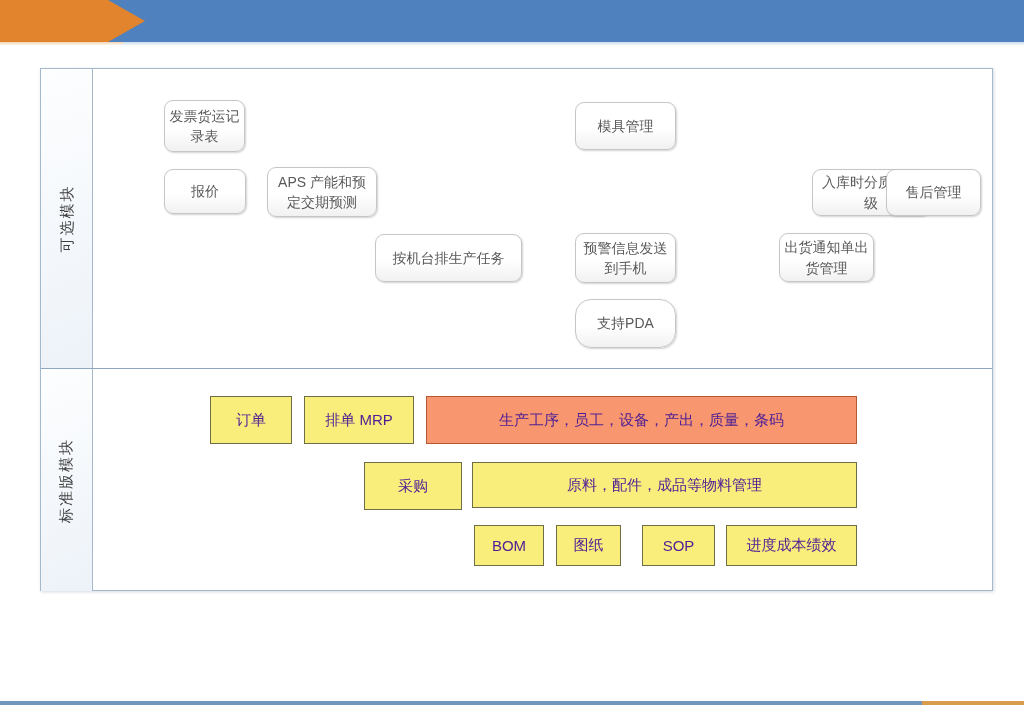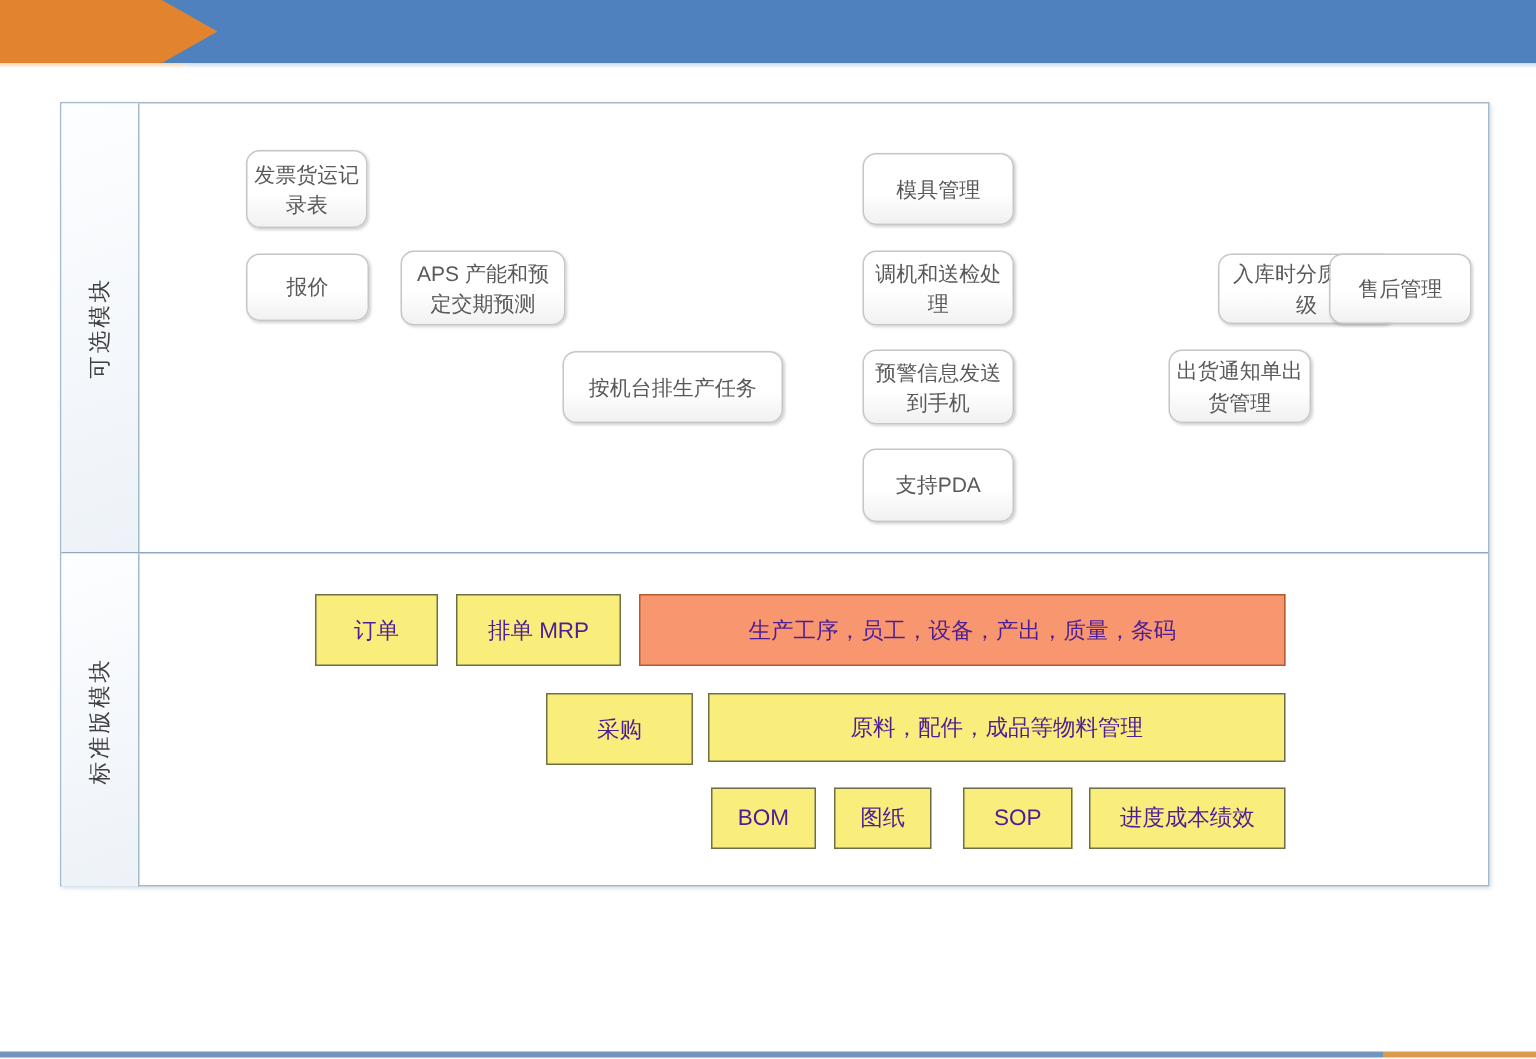--- a/index.html
+++ b/index.html
@@ -118,23 +118,22 @@
       <div class="row-label">
         <span>标准版模块</span>
       </div>
     </div>
 
     <div class="obox" style="left:123px; top:31px; width:81px; height:52px;">发票货运记录表</div>
     <div class="obox" style="left:123px; top:100px; width:82px; height:45px;">报价</div>
     <div class="obox" style="left:226px; top:98px; width:110px; height:50px;">APS 产能和预定交期预测</div>
     <div class="obox" style="left:334px; top:165px; width:147px; height:48px;">按机台排生产任务</div>
     <div class="obox" style="left:534px; top:33px; width:101px; height:48px;">模具管理</div>
-    <div class="obox" style="left:534px; top:98px; width:101px; height:50px;">调机和送检处理</div>
     <div class="obox" style="left:534px; top:164px; width:101px; height:50px;">预警信息发送到手机</div>
-    <div class="obox" style="left:534px; top:230px; width:101px; height:49px;">支持PDA</div>
+    <div class="obox" style="left:534px; top:230px; width:101px; height:49px;border-radius:16px;">支持PDA</div>
     <div class="obox" style="left:771px; top:100px; width:118px; height:47px;">入库时分质量等级</div>
     <div class="obox" style="left:845px; top:100px; width:95px; height:47px;">售后管理</div>
     <div class="obox" style="left:738px; top:164px; width:95px; height:49px;">出货通知单出货管理</div>
 
     <div class="sbox yellow" style="left:169px; top:327px; width:82px; height:48px;">订单</div>
     <div class="sbox yellow" style="left:263px; top:327px; width:110px; height:48px;">排单 MRP</div>
     <div class="sbox orange" style="left:385px; top:327px; width:431px; height:48px;">生产工序，员工，设备，产出，质量，条码</div>
     <div class="sbox yellow" style="left:323px; top:393px; width:98px; height:48px;">采购</div>
     <div class="sbox yellow" style="left:431px; top:393px; width:385px; height:46px;">原料，配件，成品等物料管理</div>
     <div class="sbox yellow" style="left:433px; top:456px; width:70px; height:41px;">BOM</div>

